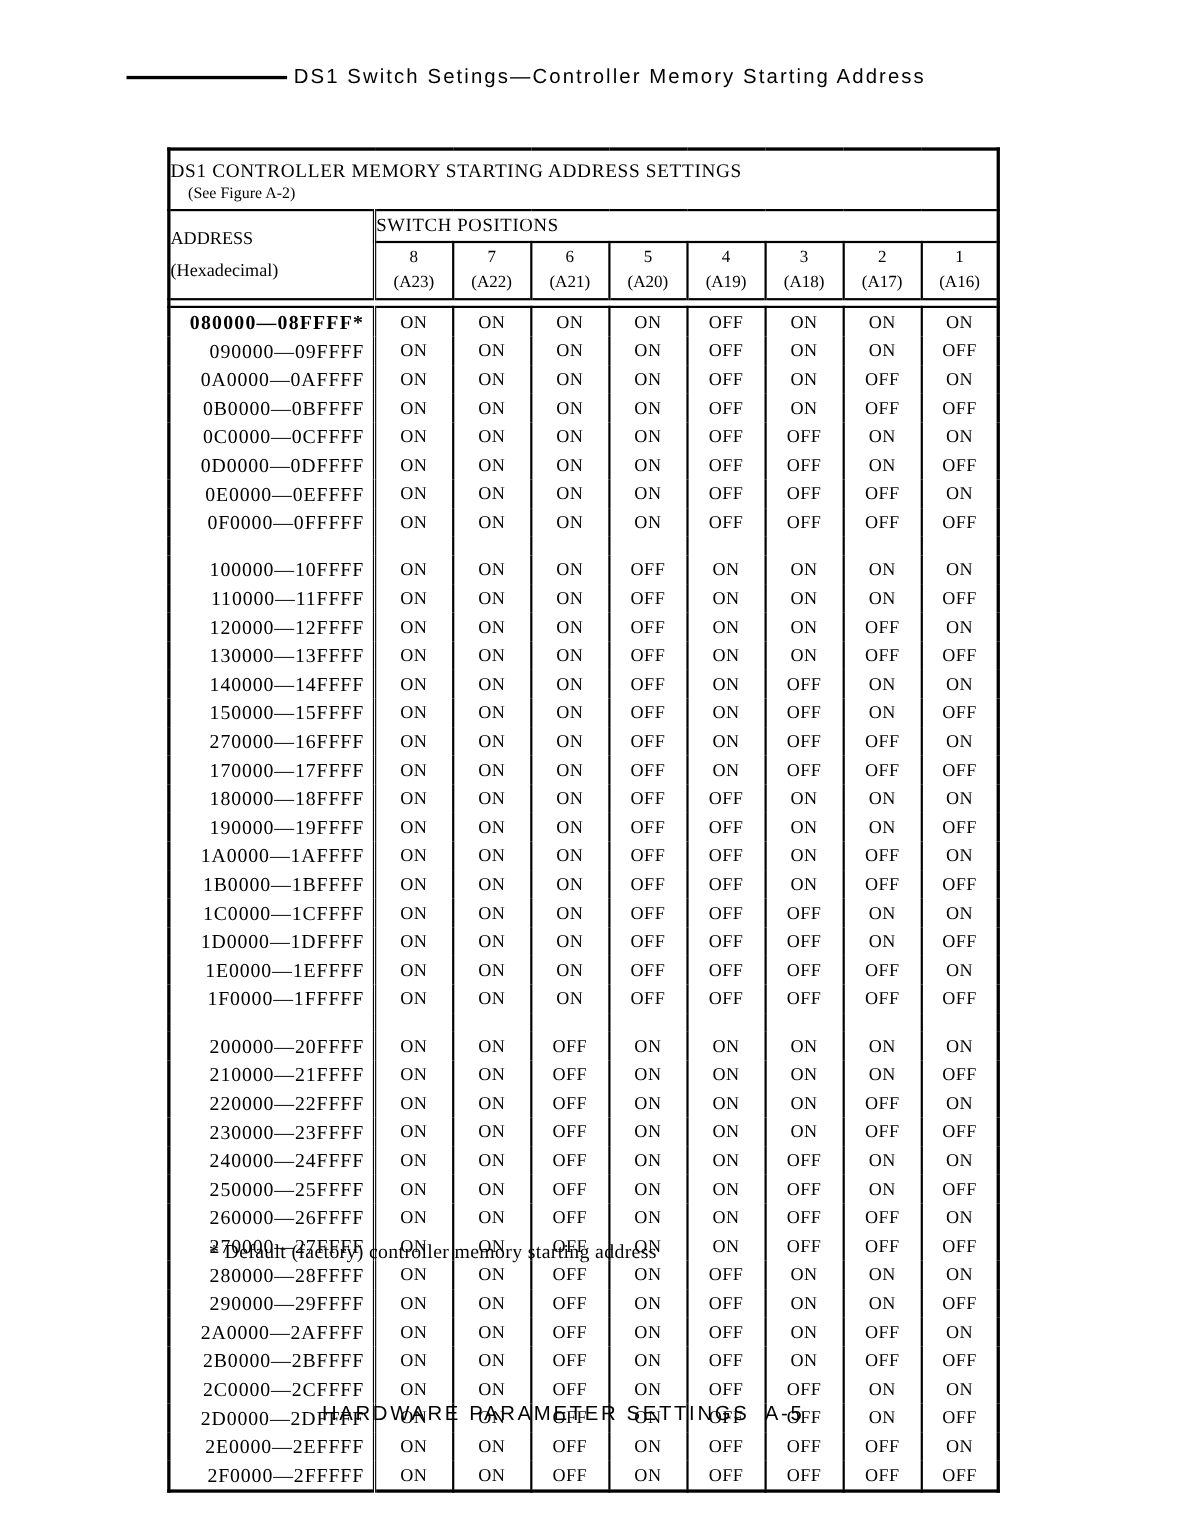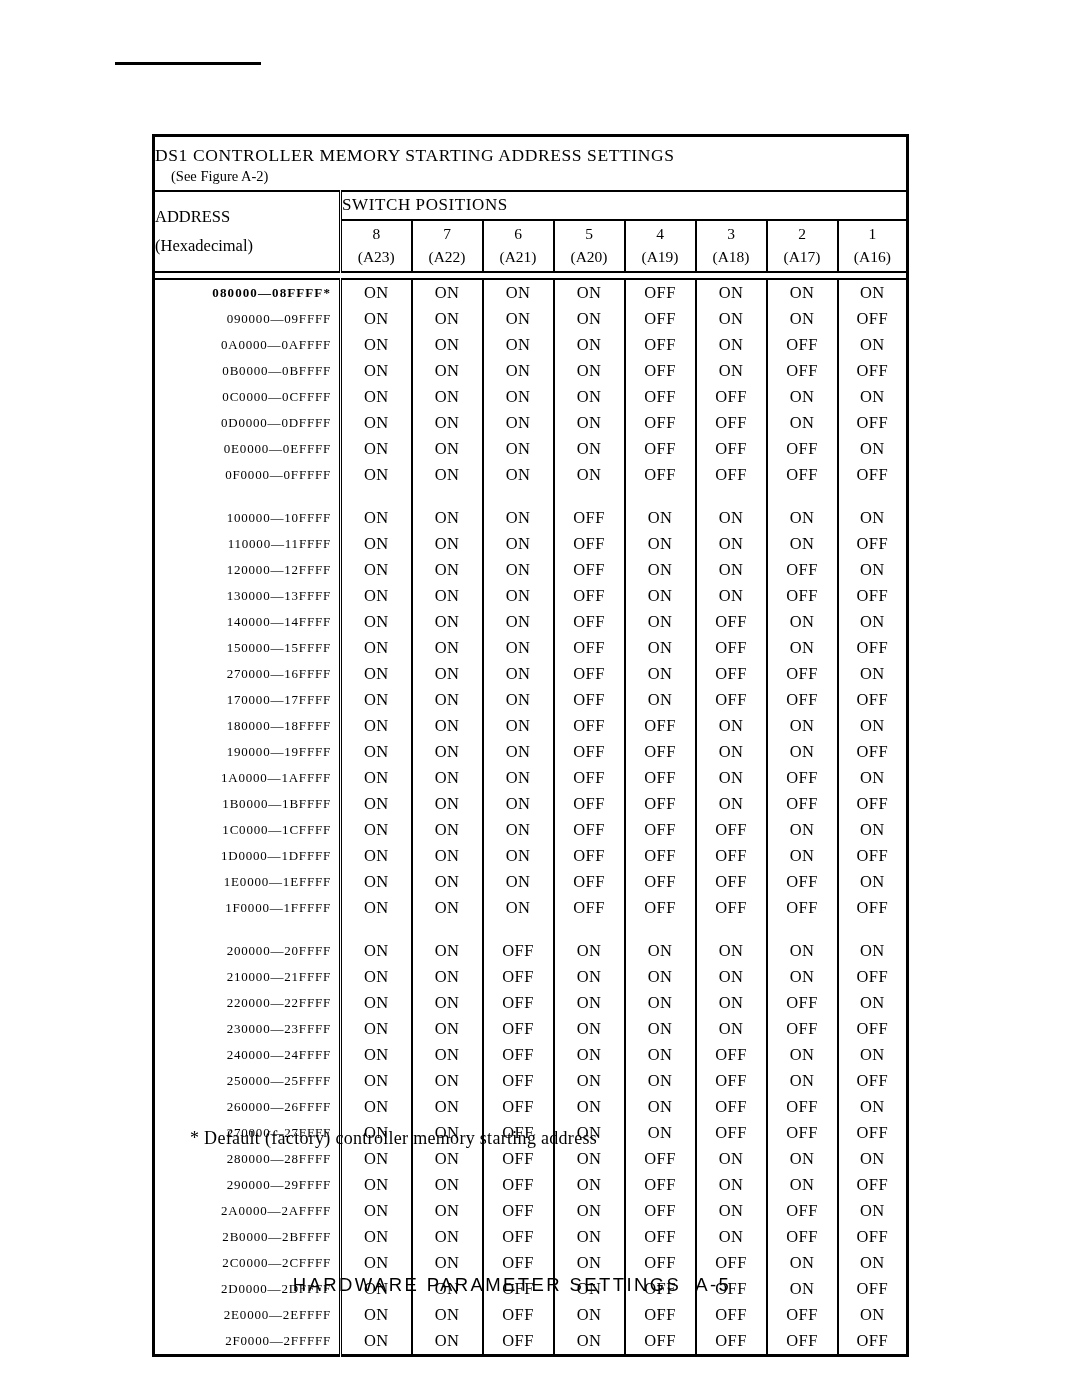--- a/index.html
+++ b/index.html
@@ -125,21 +125,21 @@
     font-size: 0;
   }
 
   
   tr.data-row td {
     height: 26px;
     line-height: 26px;
   }
   td.addr {
     text-align: right;
-    font-size: 13px;
+    font-size: 18px;
     padding-right: 8px !important;
     border-right: 3px double #000;
     letter-spacing: 0.8px;
     white-space: nowrap;
   }
   td.addr.default {
     font-weight: bold;
     letter-spacing: 1.1px;
   }
   td.sw {
@@ -185,20 +185,21 @@
     padding-left: 120px;
     box-sizing: border-box;
   }
   .page-footer .folio { padding-left: 14px; }
 </style>
 </head>
 <body>
 
 <div class="page-header">
   <div class="header-rule"></div>
+  <div class="header-title">DS1 Switch Setings—Controller Memory Starting Address</div>
 </div>
 
 <div class="table-wrap">
   <table class="ds1">
     <colgroup>
       <col style="width:187px">
       <col style="width:71px">
         <col style="width:71px">
         <col style="width:71px">
         <col style="width:71px">

